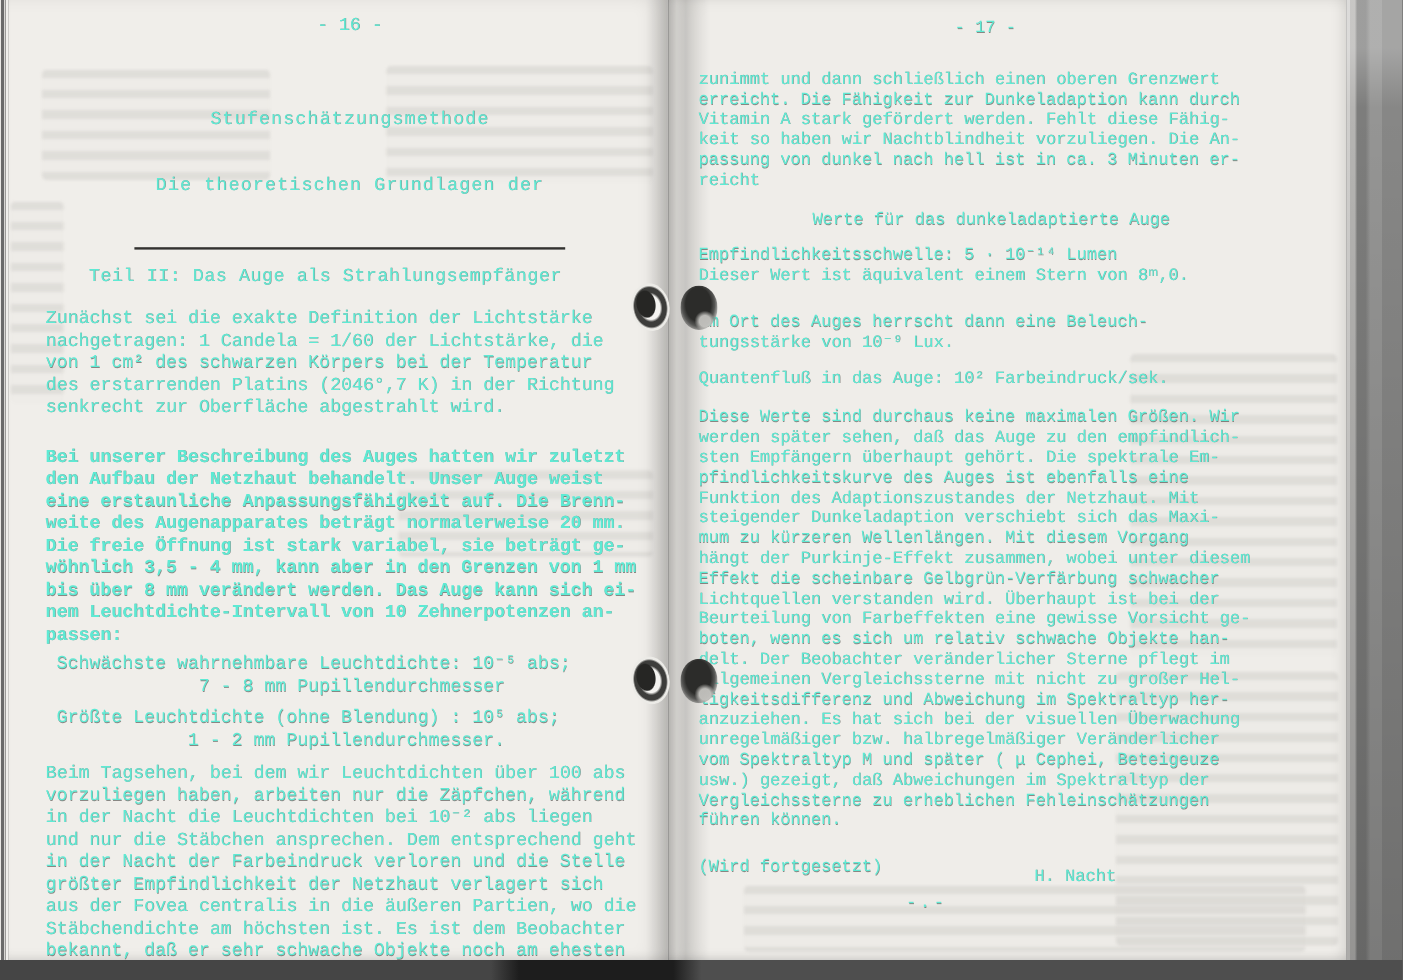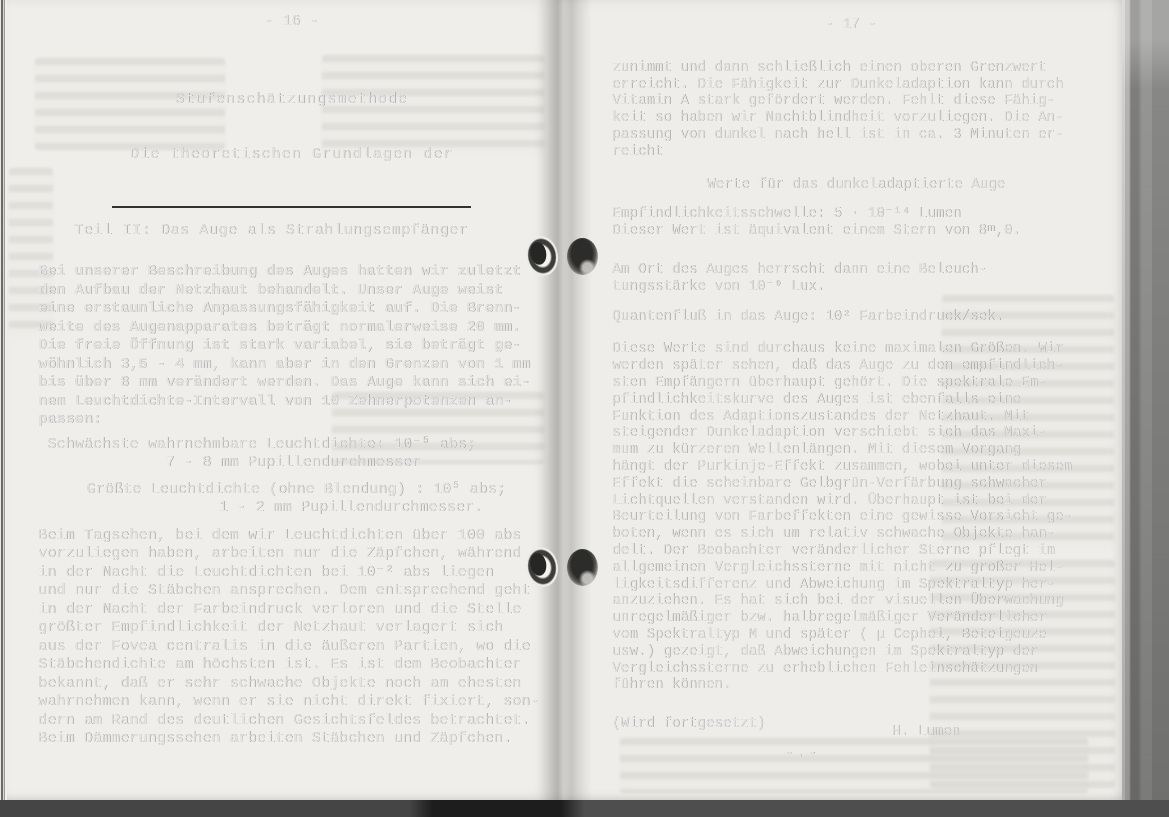--- a/index.html
+++ b/index.html
@@ -51,33 +51,33 @@
       radial-gradient(ellipse at 48% 42%, #2c2c2a 0 46%, #565654 60%, rgba(120,120,118,0.35) 76%, transparent 90%);
   }
   
   .ghost {
     position:absolute; pointer-events:none; filter:blur(1.4px); border-radius:4px;
     background:repeating-linear-gradient(180deg, rgba(105,103,99,0.12) 0 7px, rgba(105,103,99,0.015) 7px 17px);
   }
   
   .col { position:absolute; }
   .col-left  { left:38px;  top:0; width:507px; font-size:15.2px; line-height:18.5px; padding-top:12px; }
-  .col-right { left:612px; top:0; width:478px; font-size:14.2px; line-height:16.8px; padding-top:16px; }
-  .tw { color:#e5e5e5; text-shadow:0.35px 0.35px 0 rgba(52,51,47,0.55); white-space:pre-wrap; margin:0; }
+  .col-right { left:582px; top:0; width:478px; font-size:14.2px; line-height:16.8px; padding-top:16px; }
+  .tw { color:#5eead4; text-shadow:0.35px 0.35px 0 rgba(52,51,47,0.55); white-space:pre-wrap; margin:0; }
   .pagenum { text-align:center; }
   .title-wrap { text-align:center; margin-top:22px; }
   .title-inner {
     display:inline-block; letter-spacing:1px; padding:0 18px 5px;
     border-bottom:2px solid #333230;
   }
   .subtitle { margin-top:13px; padding-left:36px; letter-spacing:0.5px; }
   .p-mt17 { margin-top:17px; }
   .p-mt7  { margin-top:23px;font-weight:bold;  }
   .p-mt6  { margin-top:6px;  }
-  .p-mt8  { margin-top:8px;text-align:center;  }
+  .p-mt8  { margin-top:8px;  }
   .p-mt9  { margin-top:9px;  }
   .p-mt10 { margin-top:22px; }
   .p-mt13 { margin-top:13px; }
   .p-mt16 { margin-top:16px; }
   .p-mt26 { margin-top:26px; }
   .values-heading { margin-top:16px; padding-left:95px; }
   .closing-row { margin-top:22px; display:flex; justify-content:space-between; }
   .signature { margin-right:130px; padding-top:8px; }
   .end-mark { margin-top:5px; padding-left:173px; letter-spacing:3px; }
 </style>
@@ -100,20 +100,25 @@
 
   <div class="col col-left">
     <div class="tw pagenum">- 16 -</div>
     <div class="title-wrap">
       <div class="title-inner tw">
         <div>Stufenschätzungsmethode</div>
         <div>Die theoretischen Grundlagen der</div>
       </div>
     </div>
     <div class="tw subtitle">Teil II: Das Auge als Strahlungsempfänger</div>
+    <p class="tw p-mt17">Zunächst sei die exakte Definition der Lichtstärke
+nachgetragen: 1 Candela = 1/60 der Lichtstärke, die
+von 1 cm² des schwarzen Körpers bei der Temperatur
+des erstarrenden Platins (2046°,7 K) in der Richtung
+senkrecht zur Oberfläche abgestrahlt wird.</p>
     <p class="tw p-mt7">Bei unserer Beschreibung des Auges hatten wir zuletzt
 den Aufbau der Netzhaut behandelt. Unser Auge weist
 eine erstaunliche Anpassungsfähigkeit auf. Die Brenn-
 weite des Augenapparates beträgt normalerweise 20 mm.
 Die freie Öffnung ist stark variabel, sie beträgt ge-
 wöhnlich 3,5 - 4 mm, kann aber in den Grenzen von 1 mm
 bis über 8 mm verändert werden. Das Auge kann sich ei-
 nem Leuchtdichte-Intervall von 10 Zehnerpotenzen an-
 passen:</p>
     <p class="tw p-mt6"> Schwächste wahrnehmbare Leuchtdichte: 10⁻⁵ abs;
@@ -165,21 +170,21 @@
 allgemeinen Vergleichssterne mit nicht zu großer Hel-
 ligkeitsdifferenz und Abweichung im Spektraltyp her-
 anzuziehen. Es hat sich bei der visuellen Überwachung
 unregelmäßiger bzw. halbregelmäßiger Veränderlicher
 vom Spektraltyp M und später ( μ Cephei, Beteigeuze
 usw.) gezeigt, daß Abweichungen im Spektraltyp der
 Vergleichssterne zu erheblichen Fehleinschätzungen
 führen können.</p>
     <div class="closing-row">
       <span class="tw">(Wird fortgesetzt)</span>
-      <span class="tw signature">H. Lumen</span>
+      <span class="tw signature">H. Nacht</span>
     </div>
     <div class="tw end-mark">-.-</div>
   </div>
 
   <div class="hole hole-ring" style="left:526px; top:236px;"></div>
   <div class="hole hole-ring" style="left:526px; top:547px;"></div>
   <div class="hole hole-blob" style="left:567px; top:238px;"></div>
   <div class="hole hole-blob" style="left:567px; top:549px;"></div>
 
   <div class="scan-left-edge"></div>

